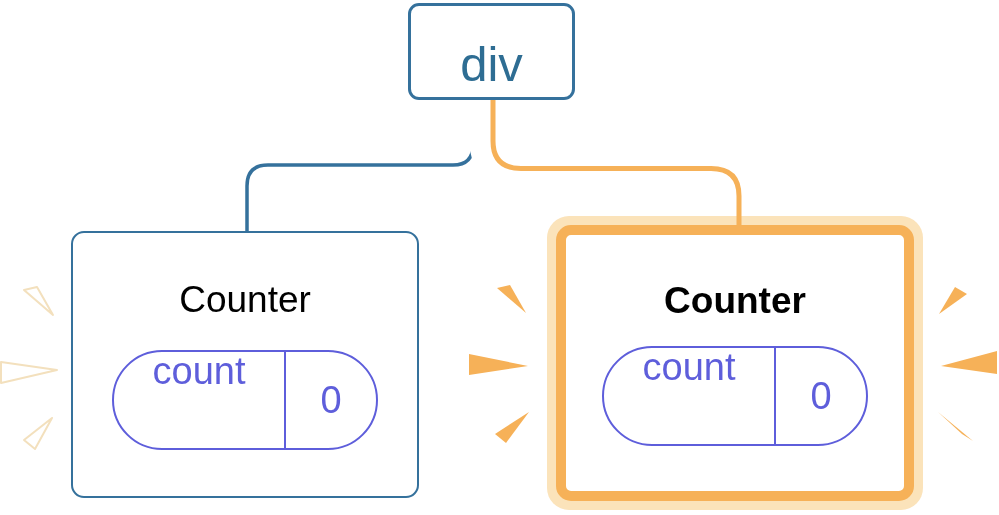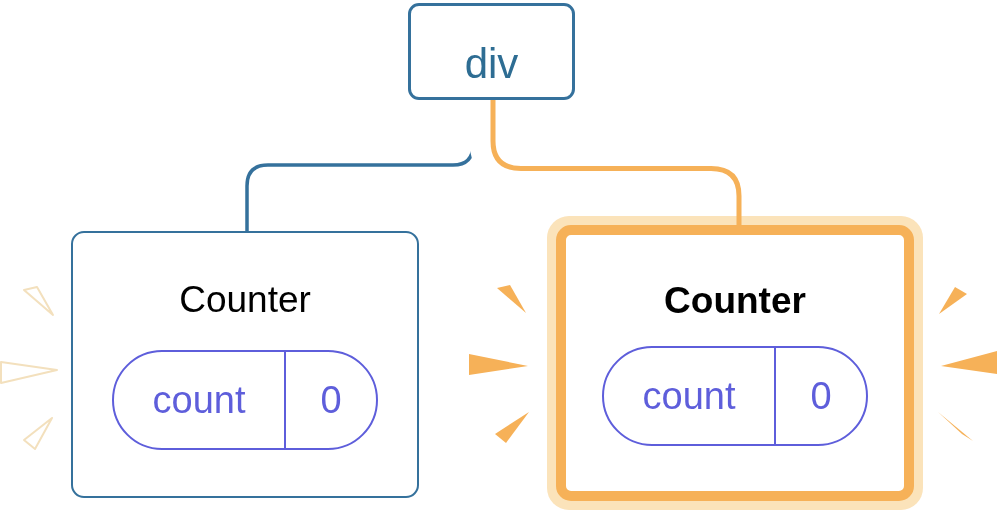--- a/index.html
+++ b/index.html
@@ -6,21 +6,21 @@
   .canvas{
     position:relative;width:999px;height:515px;background:#ffffff;
     font-family:"Liberation Sans", sans-serif;overflow:hidden;
   }
   
   .root-node{
     position:absolute;left:408px;top:3px;width:167px;height:97px;
     box-sizing:border-box;background:#fff;border:3px solid #35719c;border-radius:11px;
     display:flex;align-items:center;justify-content:center;z-index:2;
   }
-  .root-node .label{font-size:42px;color:#2e6d93;line-height:1;margin-top:25px;}
+  .root-node .label{font-size:49px;color:#2e6d93;line-height:1;margin-top:25px;}
   
   .card-left{
     position:absolute;left:71px;top:231px;width:348px;height:267px;
     box-sizing:border-box;background:#fff;border:2.5px solid #35719c;border-radius:13px;
     display:flex;flex-direction:column;align-items:center;justify-content:center;gap:28px;
     z-index:2;
   }
   .card-title{font-size:37px;color:#000000;line-height:1.15;}
   .card-left .card-title{font-weight:400;}
   
@@ -34,21 +34,21 @@
     display:flex;flex-direction:column;align-items:center;justify-content:center;gap:24px;
   }
   .card-right-inner .card-title{font-weight:700;}
   
   .pill{
     box-sizing:border-box;width:266px;height:100px;
     border:2px solid #5e5edb;border-radius:52px;background:#fff;
     display:flex;align-items:stretch;overflow:hidden;
   }
   .pill .key-cell{
-    flex:0 0 170px;display:flex;align-items:center;justify-content:center;
+    flex:0 0 170px;display:flex;align-items:flex-start;justify-content:center;
     border-right:2px solid #5e5edb;
   }
   .pill .val-cell{flex:1;display:flex;align-items:center;justify-content:center;}
   .pill span{font-size:38px;color:#5e5edb;line-height:1;}
   
   svg.overlay{position:absolute;left:0;top:0;z-index:3;pointer-events:none;}
 </style>
 </head>
 <body>
 

